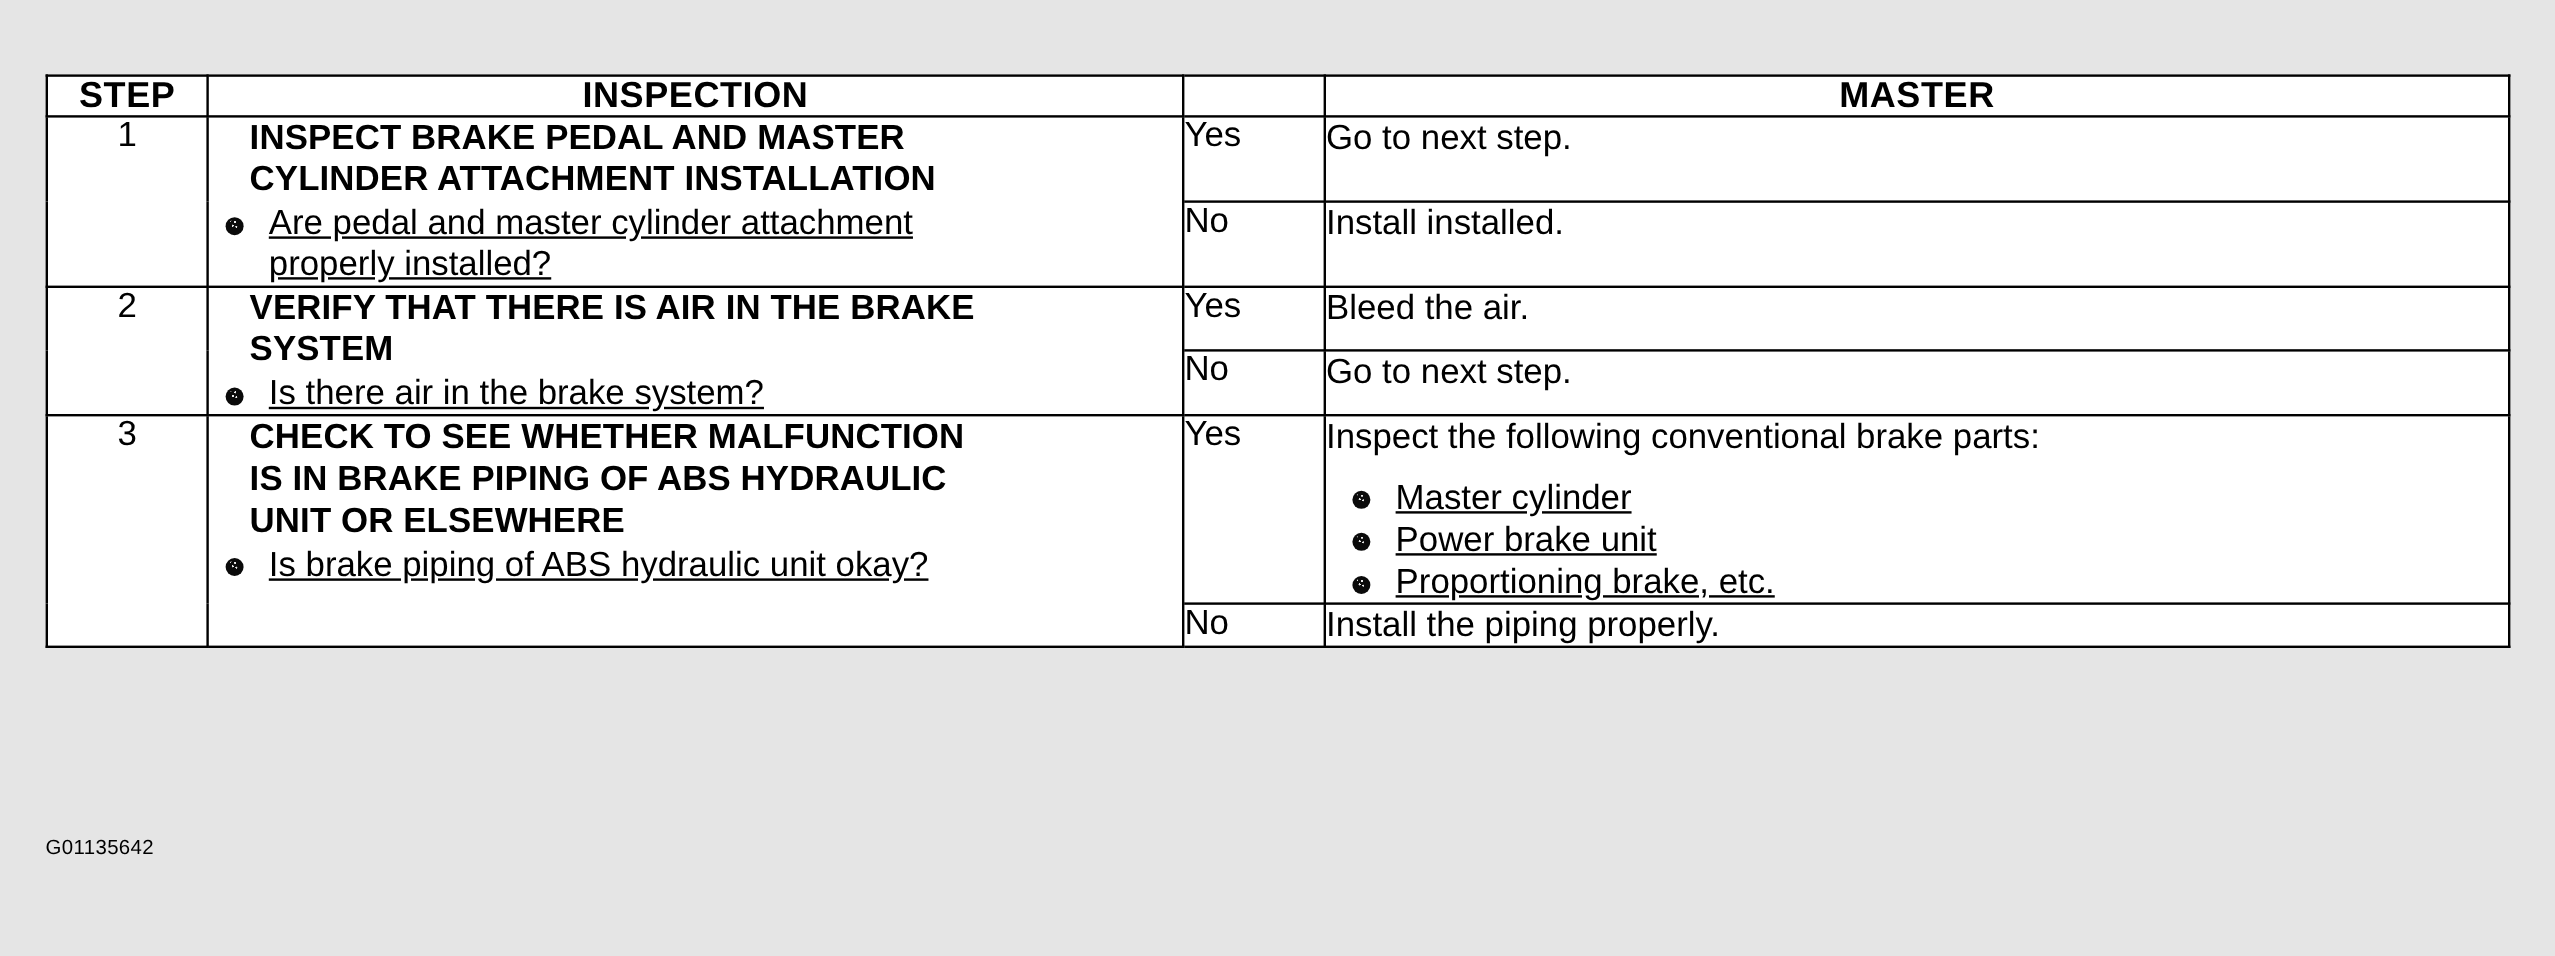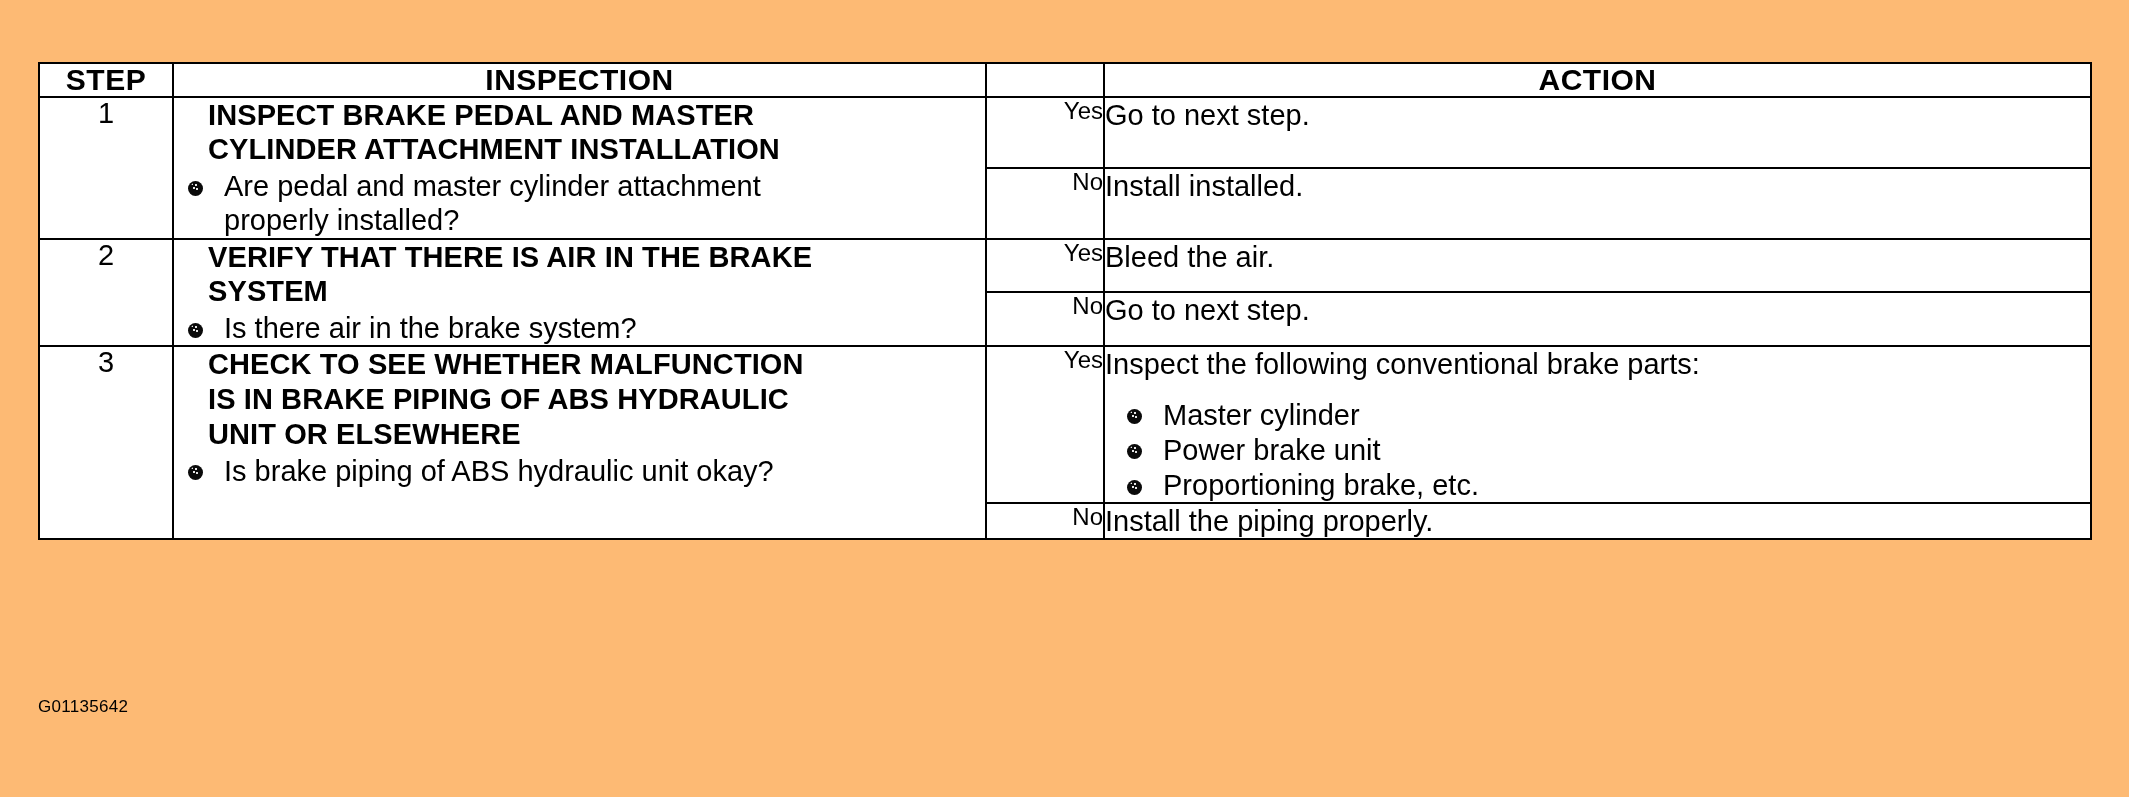--- a/index.html
+++ b/index.html
@@ -16,21 +16,21 @@
     overflow: hidden;
     position: relative;
   }
 
   .page {
     position: absolute;
     left: 0;
     top: 0;
     width: 2129px;
     height: 797px;
-    background: #fdba74;
+    background: #e5e5e5;
   }
 
   .table-wrap {
     position: absolute;
     left: 38px;
     top: 62px;
     width: 2052px;
   }
 
   table.diag {
@@ -92,20 +92,21 @@
     font-weight: bold;
     letter-spacing: 0.1px;
     line-height: 1.20;
   }
   .insp-title .ln { display: block; white-space: nowrap; margin-left: 34px; }
 
   ul.blist {
     list-style: none;
     margin: 2px 0 0 0;
     padding: 0;
+    text-decoration: underline;
   }
   ul.blist > li {
     position: relative;
     padding-left: 50px;
     font-weight: normal;
     line-height: 1.18;
     margin-top: 2px;
   }
   ul.blist > li .bullet {
     position: absolute;
@@ -130,22 +131,22 @@
       radial-gradient(circle at 5px 2px, #fff 0.8px, transparent 1px),
       radial-gradient(circle at 3px 5px, #fff 0.8px, transparent 1px),
       radial-gradient(circle at 6px 6px, #fff 0.7px, transparent 1px);
     opacity: 0.9;
   }
   ul.blist > li .txt { display: block; }
   ul.blist > li .txt .ln { display: block; }
 
   
   .yn-cell {
-    text-align: right;
-    font-size: 24px;
+    text-align: left;
+    font-size: 29px;
     padding: 10px 4px 6px 4px;
     line-height: 1.1;
     white-space: nowrap;
   }
 
   
   .act-cell {
     font-size: 29px;
     padding: 10px 10px 8px 18px;
     line-height: 1.18;
@@ -176,21 +177,21 @@
         <col class="c-step">
         <col class="c-insp">
         <col class="c-yn">
         <col class="c-action">
       </colgroup>
       <thead>
         <tr>
           <th class="hdr-cell">STEP</th>
           <th class="hdr-cell">INSPECTION</th>
           <th class="hdr-cell hdr-blank"></th>
-          <th class="hdr-cell hdr-action">ACTION</th>
+          <th class="hdr-cell hdr-action">MASTER</th>
         </tr>
       </thead>
       <tbody id="tbody">
           <tr>
             <td class="step-cell" rowspan="2">1</td>
             <td class="insp-cell" rowspan="2">
               <div class="insp-title">
                 <span class="ln">INSPECT BRAKE PEDAL AND MASTER</span>
                 <span class="ln">CYLINDER ATTACHMENT INSTALLATION</span>
               </div>

